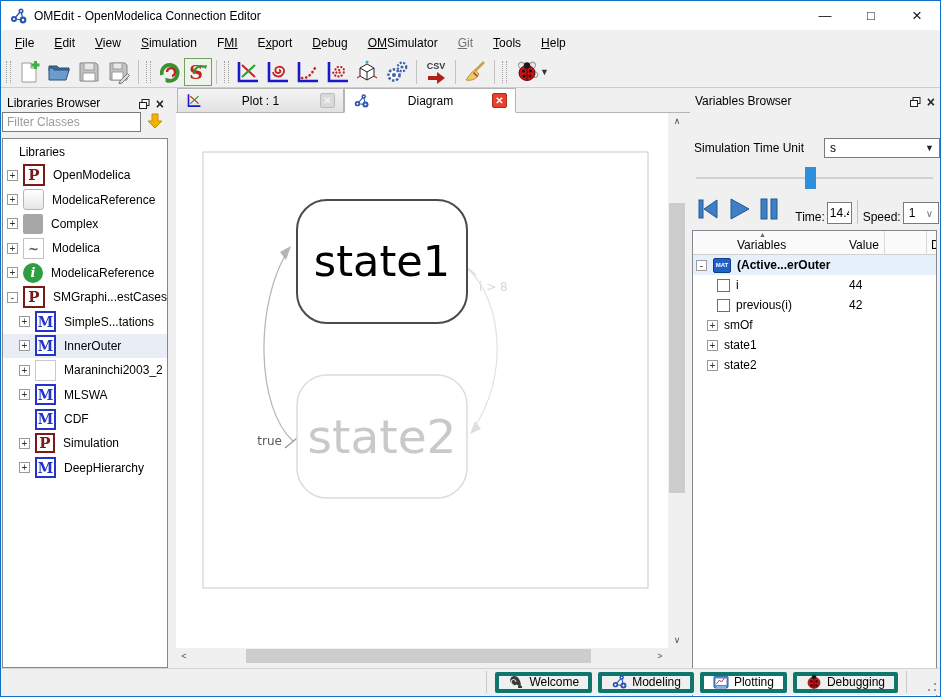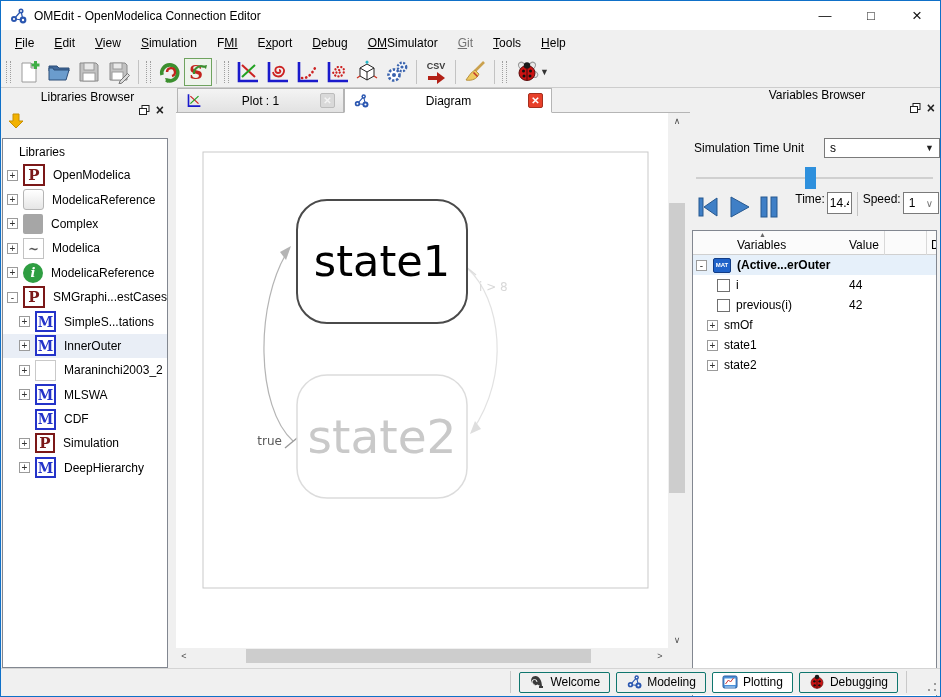--- a/index.html
+++ b/index.html
@@ -28,21 +28,21 @@
   
   #toolbar { left:1px; top:56px; width:939px; height:32px; background:#f0f0f0; border-bottom:1px solid #cdcdcd; display:flex; align-items:center; padding-left:2px; }
   .tb-handle { width:5px; height:22px; border-left:1px dotted #9f9f9f; border-right:1px dotted #9f9f9f; margin:0 3px; }
   .tb-sep { width:1px; height:24px; background:#c3c3c3; margin:0 4px; }
   .tb-btn { width:30px; height:28px; display:flex; align-items:center; justify-content:center; }
   .tb-btn svg { width:24px; height:24px; }
   .tb-btn.boxed { border:1px solid #6fa35f; background:#eef4ec; width:28px; height:28px; }
   .dd-arrow { font-size:9px; color:#333; margin-left:1px; }
 
   
-  .dock-header { height:20px; display:flex; align-items:center;flex-direction:column; }
+  .dock-header { height:20px; display:flex; align-items:flex-end; }
   .dock-title { padding-left:5px; }
   .dock-btns { margin-left:auto; display:flex; align-items:center; gap:6px; padding-right:4px; }
   .float-ico svg { display:block; }
   .close-ico { font-size:14px; line-height:12px; color:#222; font-weight:bold; }
   .filter-input { height:20px; border:1px solid #7a7a7a; background:#fff; padding:0 4px; font-family:"Liberation Sans",sans-serif; font-size:12px; color:#000; }
   .filter-input::placeholder { color:#9a9a9a; }
   .fetch-arrow { width:16px; height:16px; }
 
   
   #lib-panel { left:2px; top:90px; width:166px; height:578px; }
@@ -92,21 +92,21 @@
   #var-filter-row input { width:220px; }
   #var-filter-row .fetch-btn { margin-left:7px; }
   #unit-row { position:absolute; top:50px; left:4px; width:243px; height:20px; display:flex; align-items:center; }
   .combo { height:20px; border:1px solid #7a7a7a; background:#fff; display:flex; align-items:center; padding:0 5px; }
   .combo .cv { flex:1; }
   .combo .ca { font-size:9px; color:#222; }
   #unit-combo { position:absolute; left:130px; top:0; width:116px; }
   #time-slider { position:absolute; top:78px; left:6px; width:237px; height:24px; }
   #time-slider .groove { position:absolute; top:11px; left:0; right:0; height:2px; background:#d0d0d0; }
   #time-slider .handle { position:absolute; top:1px; left:109px; width:11px; height:22px; background:#2e90dd; }
-  #play-row { position:absolute; top:104px; left:0; width:249px; height:32px; display:flex; align-items:flex-start; }
+  #play-row { position:absolute; top:104px; left:0; width:249px; height:32px; display:flex; align-items:flex-end; }
   .pb-btn { width:30px; height:30px; display:flex; align-items:center; justify-content:center; margin-left:5px; }
   #time-label { margin-left:14px; }
   #time-input { width:25px; height:22px; border:1px solid #7a7a7a; text-align:left; padding:0 2px; font-family:"Liberation Sans",sans-serif; font-size:12px; margin-left:2px; }
   .pr-sep { width:1px; height:24px; background:#c3c3c3; margin:0 5px; }
   #speed-combo { width:42px; margin-left:2px; height:22px; }
   #speed-combo .ca { color:#777; font-size:10px; }
 
   #var-table { position:absolute; left:2px; top:142px; width:245px; height:524px; background:#fff; border:1px solid #828790; overflow:hidden; }
   #var-head { height:24px; border-bottom:1px solid #d0d0d0; background:#fbfbfb; position:relative; }
   .vh-col { position:absolute; top:0; height:24px; display:flex; align-items:flex-end; padding:0 0 3px 4px; border-right:1px solid #d9d9d9; }
@@ -117,21 +117,21 @@
   .var-exp { margin-left:3px; }
   .var-row .ind1 { margin-left:14px; }
   .vcheck { width:13px; height:13px; border:1px solid #707070; background:#fff; margin-left:24px; flex:none; }
   .var-lbl { margin-left:6px; white-space:nowrap; }
   .var-val { position:absolute; left:156px; top:3px; }
   .ico-mat { width:18px; height:15px; background:#1e62c9; border:1px solid #123c85; border-radius:2px; color:#fff; font:bold 6px "Liberation Sans",sans-serif; display:flex; align-items:center; justify-content:center; margin-left:6px; flex:none; letter-spacing:0; }
 
   
   #statusbar { left:1px; top:668px; width:939px; height:27px; background:#f0f0f0; border-top:1px solid #d4d4d4; display:flex; align-items:center; justify-content:flex-end; padding-right:28px; }
   .sb-sep { width:1px; height:22px; background:#c9c9c9; margin:0 5px; }
-  .persp-btn { height:21px; border:1px solid #0f766e; border-radius:2px; background:#f0f0f0; display:flex; align-items:center; padding:0 9px; margin:0 3px; }
+  .persp-btn { height:21px; border:4px solid #0f766e; border-radius:2px; background:#f0f0f0; display:flex; align-items:center; padding:0 9px; margin:0 3px; }
   .persp-btn.active { background:#fff; }
   .persp-btn svg { width:16px; height:16px; margin-right:5px; }
   #grip { position:absolute; right:3px; bottom:3px; width:10px; height:10px;
     background:
       radial-gradient(circle at 8px 2px, #9a9a9a 1px, transparent 1.4px),
       radial-gradient(circle at 8px 8px, #9a9a9a 1px, transparent 1.4px),
       radial-gradient(circle at 2px 8px, #9a9a9a 1px, transparent 1.4px);
   }
 </style>
 </head>
@@ -301,20 +301,21 @@
       <span class="float-ico">
         <svg width="11" height="11" viewBox="0 0 11 11">
             <rect x="3" y="0.5" width="7" height="6" fill="#fff" stroke="#222"></rect>
             <rect x="0.5" y="3.5" width="7" height="6" fill="#fff" stroke="#222"></rect>
           </svg>
       </span>
       <span class="close-ico">×</span>
     </span>
   </div>
   <div id="lib-filter-row">
+    <input class="filter-input" placeholder="Filter Classes" style="">
     <span class="fetch-btn">
       <svg class="fetch-arrow" viewBox="0 0 16 16">
           <path d="M5 1h6v7h4l-7 7-7-7h4z" fill="#f2b200" stroke="#c88f00"></path>
         </svg>
     </span>
   </div>
   <div id="lib-tree">
     <div class="tree-root-label">Libraries</div>
 
     <div class="lib-row">
@@ -389,21 +390,21 @@
   <div id="tabbar">
     <div class="doc-tab" style="left:1px; width:167px;">
       <svg width="15" height="15" viewBox="0 0 24 24">
         <path d="M4 2v19h19" stroke="#1a1acc" stroke-width="2.6" fill="none"></path>
         <path d="M7 5l13 12" stroke="#cc2222" stroke-width="2"></path>
         <path d="M7 17L20 5" stroke="#22a122" stroke-width="2"></path>
       </svg>
       <span class="tab-lbl">Plot : 1</span>
       <span class="tab-close gray">✕</span>
     </div>
-    <div class="doc-tab active" style="left:168px; width:208px;">
+    <div class="doc-tab active" style="left:168px; width:172px;">
       <svg width="16" height="16" viewBox="0 0 18 18">
         <path d="M5 12L12 4M12 4l2 9M5 12l9 1" stroke="#2a56b0" stroke-width="1.2" fill="none"></path>
         <circle cx="5" cy="12" r="3" fill="#2a56b0"></circle>
           <circle cx="5" cy="12" r="1.1" fill="#fff"></circle>
         <circle cx="12" cy="4" r="2.5" fill="#2a56b0"></circle>
           <circle cx="12" cy="4" r="0.9" fill="#fff"></circle>
         <circle cx="14" cy="13" r="3.4" fill="#2a56b0"></circle>
           <circle cx="14" cy="13" r="1.2" fill="#fff"></circle>
       </svg>
       <span class="tab-lbl">Diagram</span>

